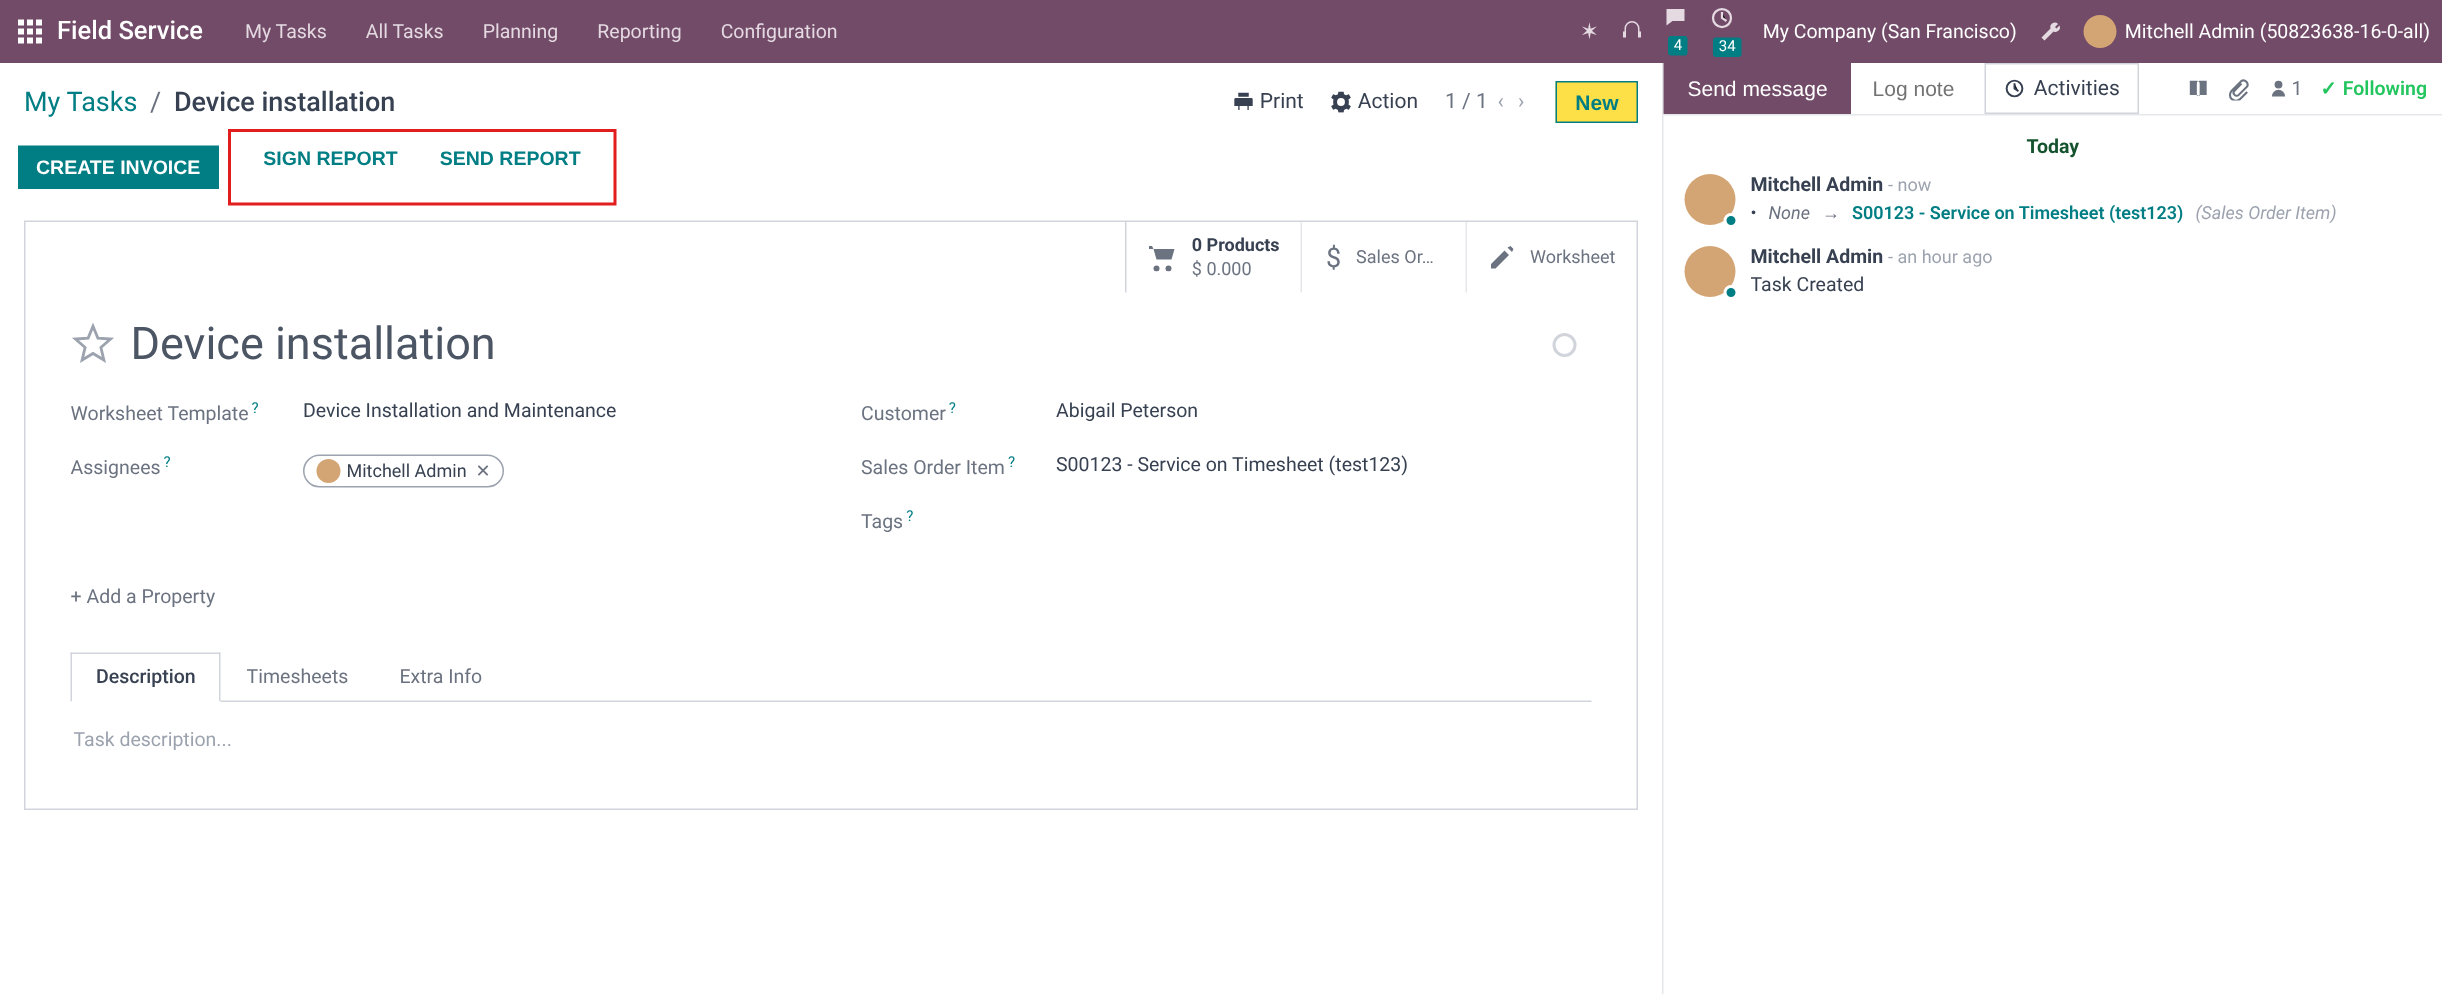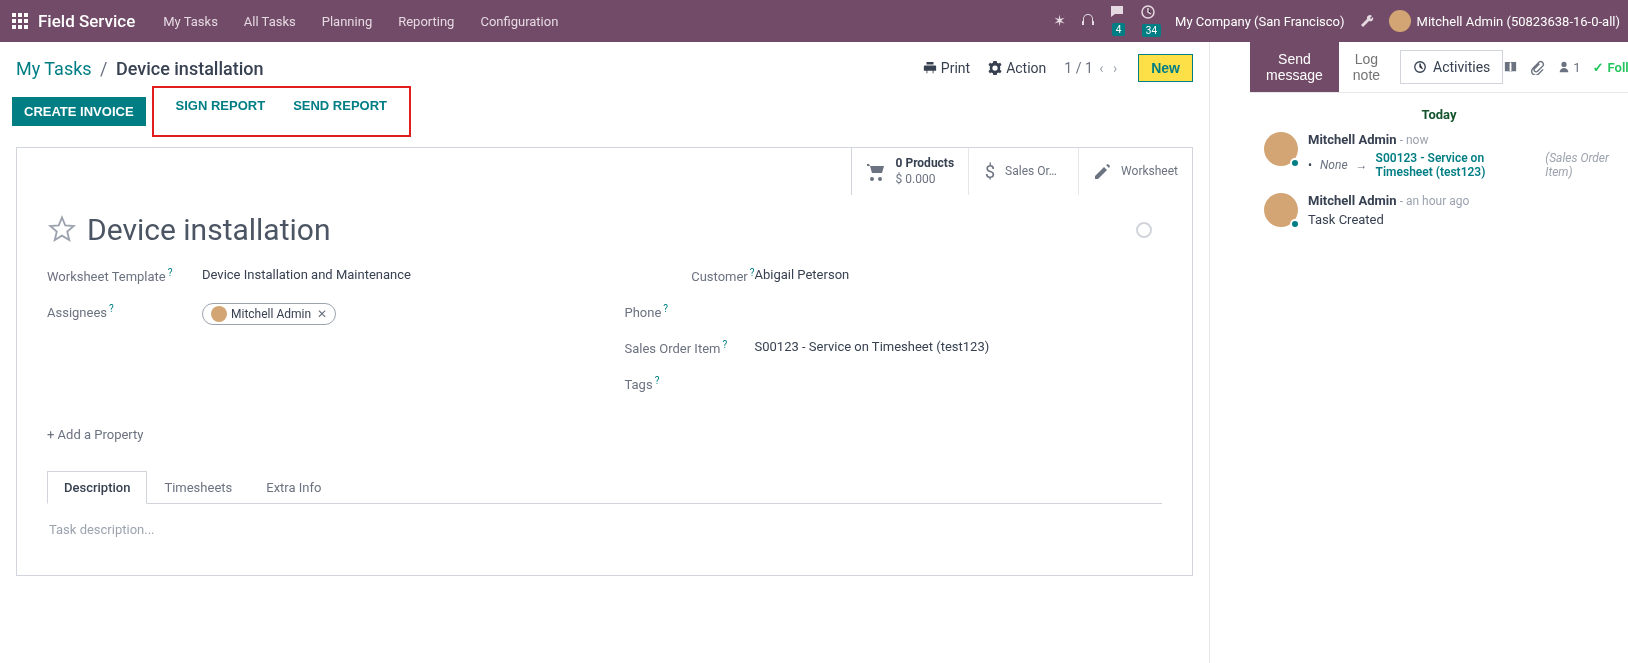--- a/index.html
+++ b/index.html
@@ -15,21 +15,21 @@
   .topnav-right { margin-left: auto; display: flex; align-items: center; gap: 14px; }
   .nav-icon { color: #e5d9e2; cursor: pointer; position: relative; font-size: 15px; }
   .badge-sm { background: #017e84; color: #fff; font-size: 10px; padding: 1px 4px; border-radius: 2px; margin-left: 2px; }
   .company-name { color: #fff; font-size: 13px; }
   .avatar-sm { width: 22px; height: 22px; border-radius: 50%; background: #d4a574; display: inline-block; vertical-align: middle; }
   .user-name { color: #fff; font-size: 13px; }
   
   
   .main-container { display: flex; height: calc(100vh - 42px); }
   .content-area { flex: 1; min-width: 0; }
-  .side-panel { width: 419px; border-left: 1px solid #e5e7eb; display: flex; flex-direction: column; padding-left: 40px; }
+  .side-panel { width: 520px; border-left: 1px solid #e5e7eb; display: flex; flex-direction: column; }
   
   
   .breadcrumb-row { display: flex; align-items: center; padding: 12px 16px 4px; }
   .breadcrumb { font-size: 18px; }
   .breadcrumb-link { color: #017e84; cursor: pointer; }
   .breadcrumb-sep { color: #6b7280; margin: 0 4px; }
   .breadcrumb-current { color: #374151; font-weight: 500; }
   .breadcrumb-actions { margin-left: auto; display: flex; align-items: center; gap: 18px; }
   .action-link { color: #374151; cursor: pointer; display: flex; align-items: center; gap: 4px; font-size: 14px; }
   .pager { color: #6b7280; font-size: 14px; }
@@ -254,26 +254,22 @@
                   <span class="mini-avatar"></span>
                   <span>Mitchell Admin</span>
                   <span class="tag-x">✕</span>
                 </span>
               </div>
             </div>
           </div>
 
           <div class="form-col">
             <div class="field-row">
-              <div class="field-label" style="width:130px;text-align:right;"><span>Customer</span><span class="help-q">?</span></div>
+              <div class="field-label" style="width:130px;"><span>Customer</span><span class="help-q">?</span></div>
               <div class="field-value">Abigail Peterson</div>
-            </div>
-            <div class="field-row">
-              <div class="field-label" style="width:130px;"><span>Phone</span><span class="help-q">?</span></div>
-              <div class="field-value"></div>
             </div>
             <div class="field-row">
               <div class="field-label" style="width:130px;"><span>Sales Order Item</span><span class="help-q">?</span></div>
               <div class="field-value">S00123 - Service on Timesheet (test123)</div>
             </div>
             <div class="field-row">
               <div class="field-label" style="width:130px;"><span>Tags</span><span class="help-q">?</span></div>
               <div class="field-value"></div>
             </div>
           </div>

